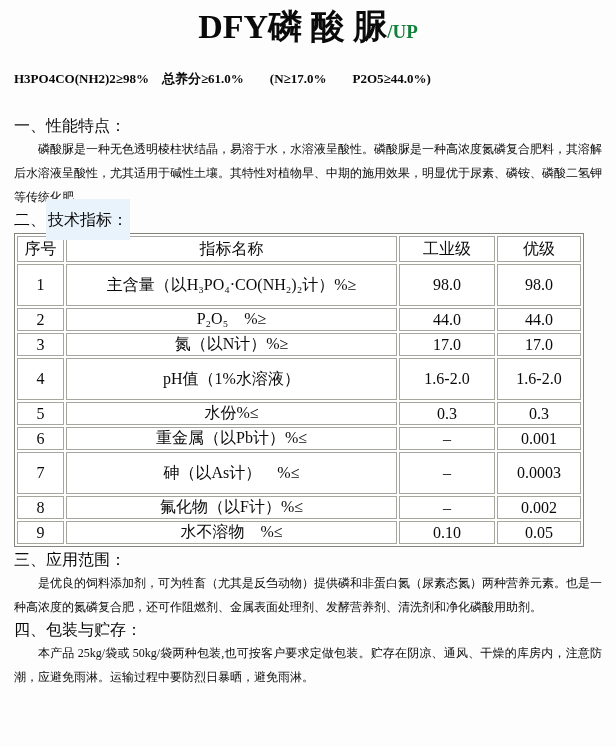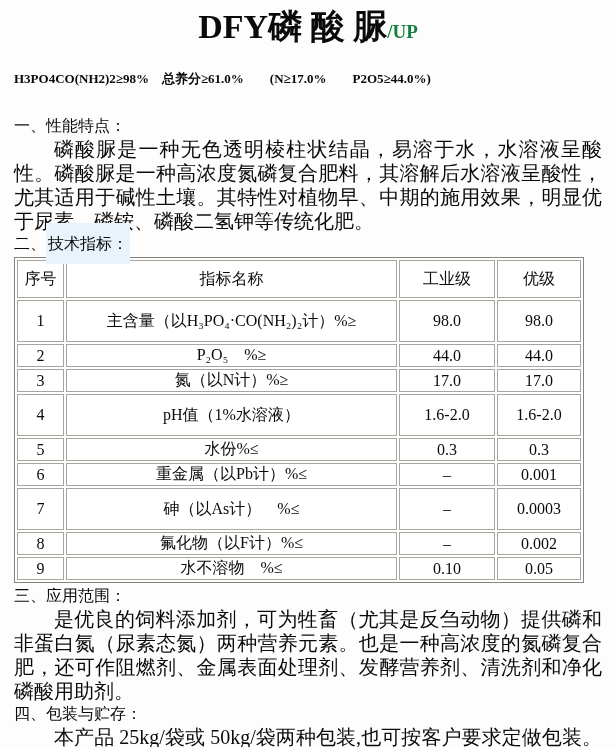--- a/index.html
+++ b/index.html
@@ -44,21 +44,21 @@
     margin: 0;
     font-weight: normal;
   }
   .h.mt1 { margin-top: 26px; }
   .h.mt2 { margin-top: 2px; }
   .hl {
     background: #e9f3fc;
     padding: 12px 2px;
   }
   .p {
-    font-size: 20px;
+    font-size: 12px;
     line-height: 24px;
     margin: 0;
     text-indent: 2em;
     text-align: justify;
   }
   table.spec {
     width: 566px;
     table-layout: fixed;
     border-collapse: separate;
     border-spacing: 2px;
@@ -70,21 +70,21 @@
   table.spec th, table.spec td {
     border: 1px solid #a6a69e;
     background: #fff;
     text-align: center;
     vertical-align: middle;
     font-weight: normal;
     padding: 0 2px;
     overflow: hidden;
     white-space: pre-wrap;
   }
-  table.spec thead tr { height: 38px; }
+  table.spec thead tr { height: 26px; }
   table.spec tbody tr { height: 20px; }
   table.spec tbody tr:nth-child(1),
   table.spec tbody tr:nth-child(4),
   table.spec tbody tr:nth-child(7) { height: 42px; }
 </style>
 </head>
 <body>
 
 <div class="page">
 

